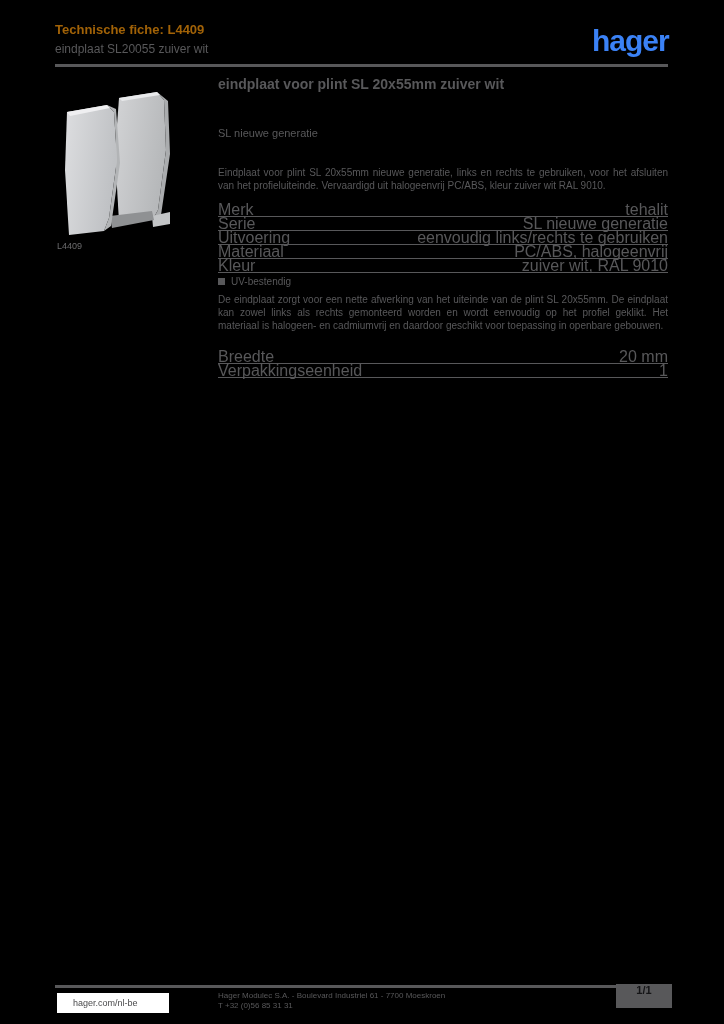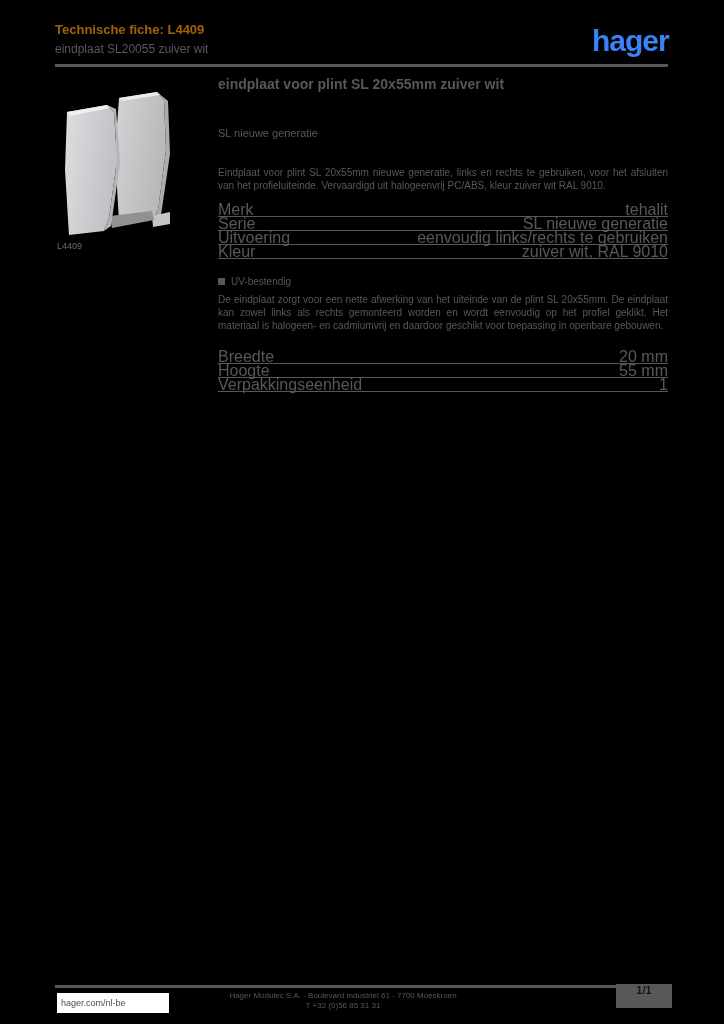--- a/index.html
+++ b/index.html
@@ -45,24 +45,24 @@
 
   
   .ftr-rule{left:55px;top:985px;width:569px;height:3px;background:#58585a;}
   .ftr-pagebox{
     left:616px;top:984px;width:56px;height:24px;background:#58585a;
     display:flex;align-items:flex-start;justify-content:center;
     font-size:11px;font-weight:bold;color:#151517;
   }
   .ftr-web{
     left:57px;top:993px;width:112px;height:20px;background:#ffffff;
-    display:flex;align-items:center;padding-left:4px;box-sizing:border-box;
+    display:flex;align-items:center;padding-left:16px;box-sizing:border-box;
     font-size:9px;color:#4a4a4c;text-decoration:none;
   }
-  .ftr-company{left:218px;top:991px;width:250px;text-align:center;font-size:8px;line-height:10px;color:#58585a;}
+  .ftr-company{left:218px;top:991px;width:250px;text-align:left;font-size:8px;line-height:10px;color:#58585a;}
 </style>
 </head>
 <body>
 
 <div class="abs hdr-line1">Technische fiche: L4409</div>
 <div class="abs hdr-line2">eindplaat SL20055 zuiver wit</div>
 <div class="abs logo">hager</div>
 <div class="abs hdr-rule"></div>
 
 <div class="abs prod-img">
@@ -104,42 +104,42 @@
   </div>
   <div class="spec-row">
     <span class="lbl">Serie</span>
     <span class="val">SL nieuwe generatie</span>
   </div>
   <div class="spec-row">
     <span class="lbl">Uitvoering</span>
     <span class="val">eenvoudig links/rechts te gebruiken</span>
   </div>
   <div class="spec-row">
+    <span class="lbl">Materiaal</span>
+    <span class="val">PC/ABS, halogeenvrij</span>
+  </div>
+  <div class="spec-row">
     <span class="lbl">Kleur</span>
     <span class="val">zuiver wit, RAL 9010</span>
   </div>
 </div>
 
 <div class="abs col feature-row">
   <span class="bullet"></span>
   <span>UV-bestendig</span>
 </div>
 
 <div class="abs col note">De eindplaat zorgt voor een nette afwerking van het uiteinde van de plint SL 20x55mm. De eindplaat kan zowel links als rechts gemonteerd worden en wordt eenvoudig op het profiel geklikt. Het materiaal is halogeen- en cadmiumvrij en daardoor geschikt voor toepassing in openbare gebouwen.</div>
 
 <div class="abs col spec-table2">
   <div class="spec-row">
     <span class="lbl">Breedte</span>
     <span class="val">20 mm</span>
   </div>
   <div class="spec-row">
-    <span class="lbl">Hoogte</span>
-    <span class="val">55 mm</span>
-  </div>
-  <div class="spec-row">
     <span class="lbl">Verpakkingseenheid</span>
     <span class="val">1</span>
   </div>
 </div>
 
 <div class="abs ftr-rule"></div>
 <a class="abs ftr-web" href="#">hager.com/nl-be</a>
 <div class="abs ftr-company">
   <div>Hager Modulec S.A. - Boulevard Industriel 61 - 7700 Moeskroen</div>
   <div>T +32 (0)56 85 31 31</div>

